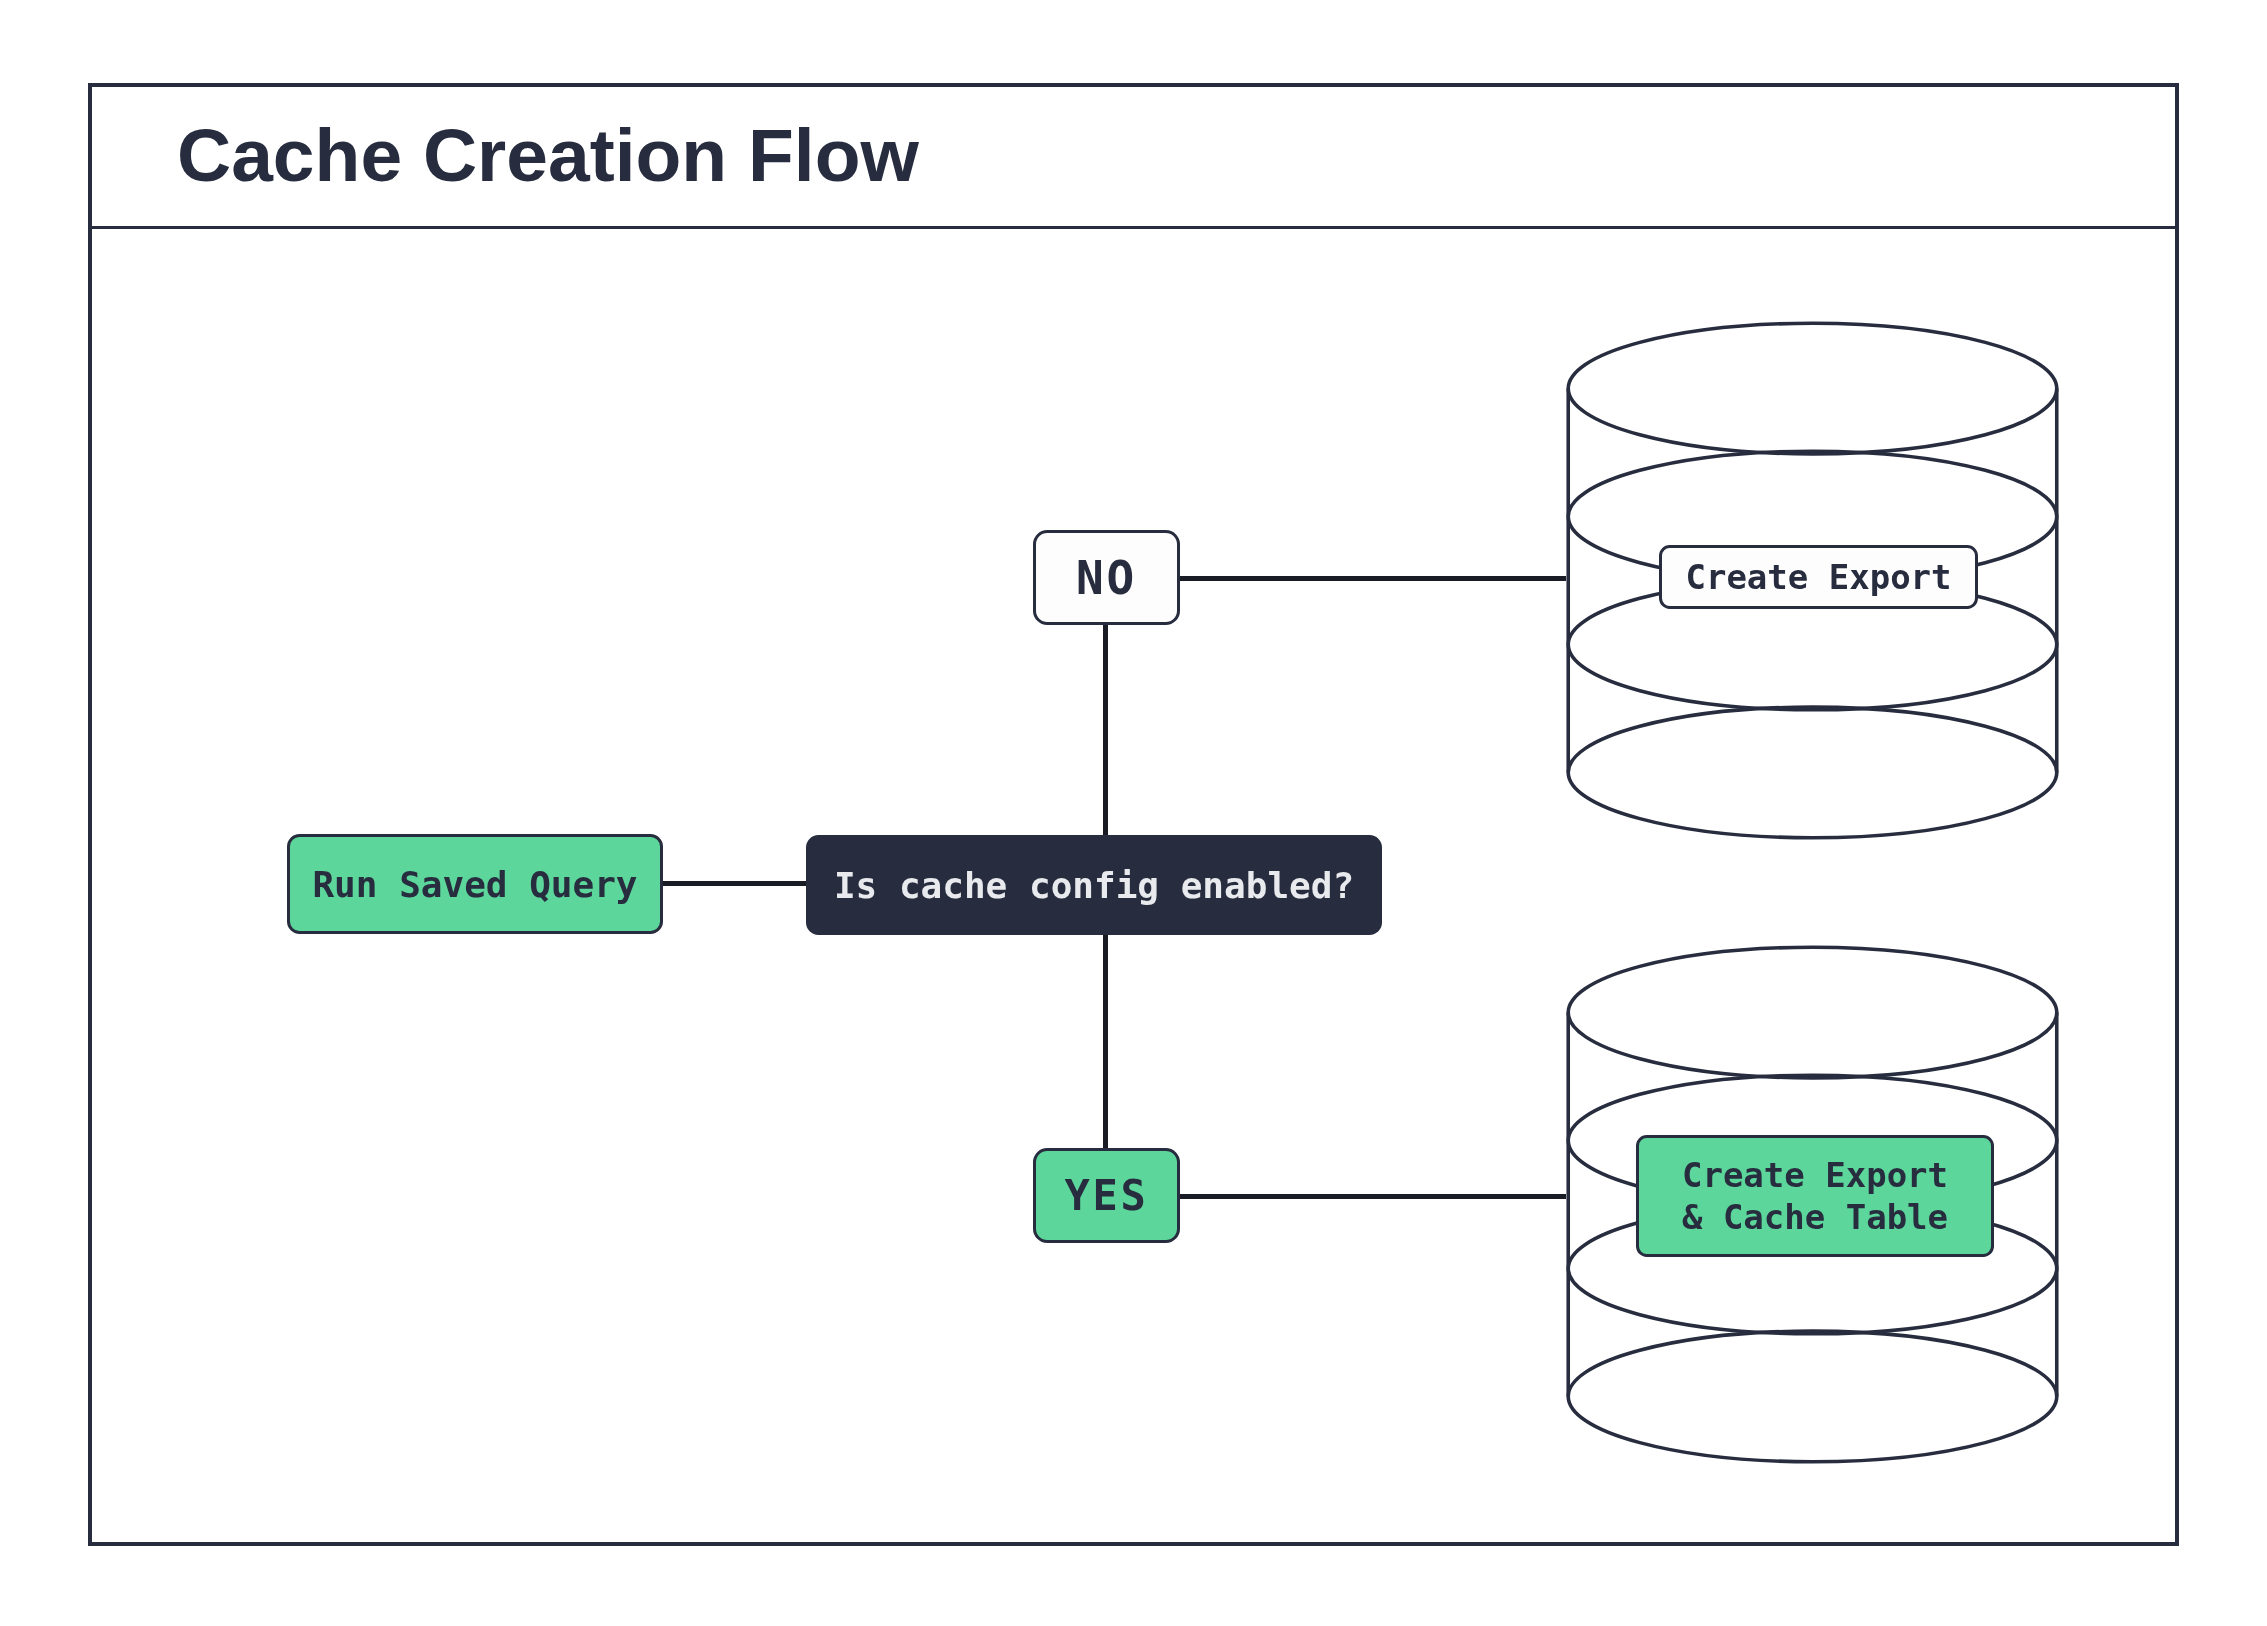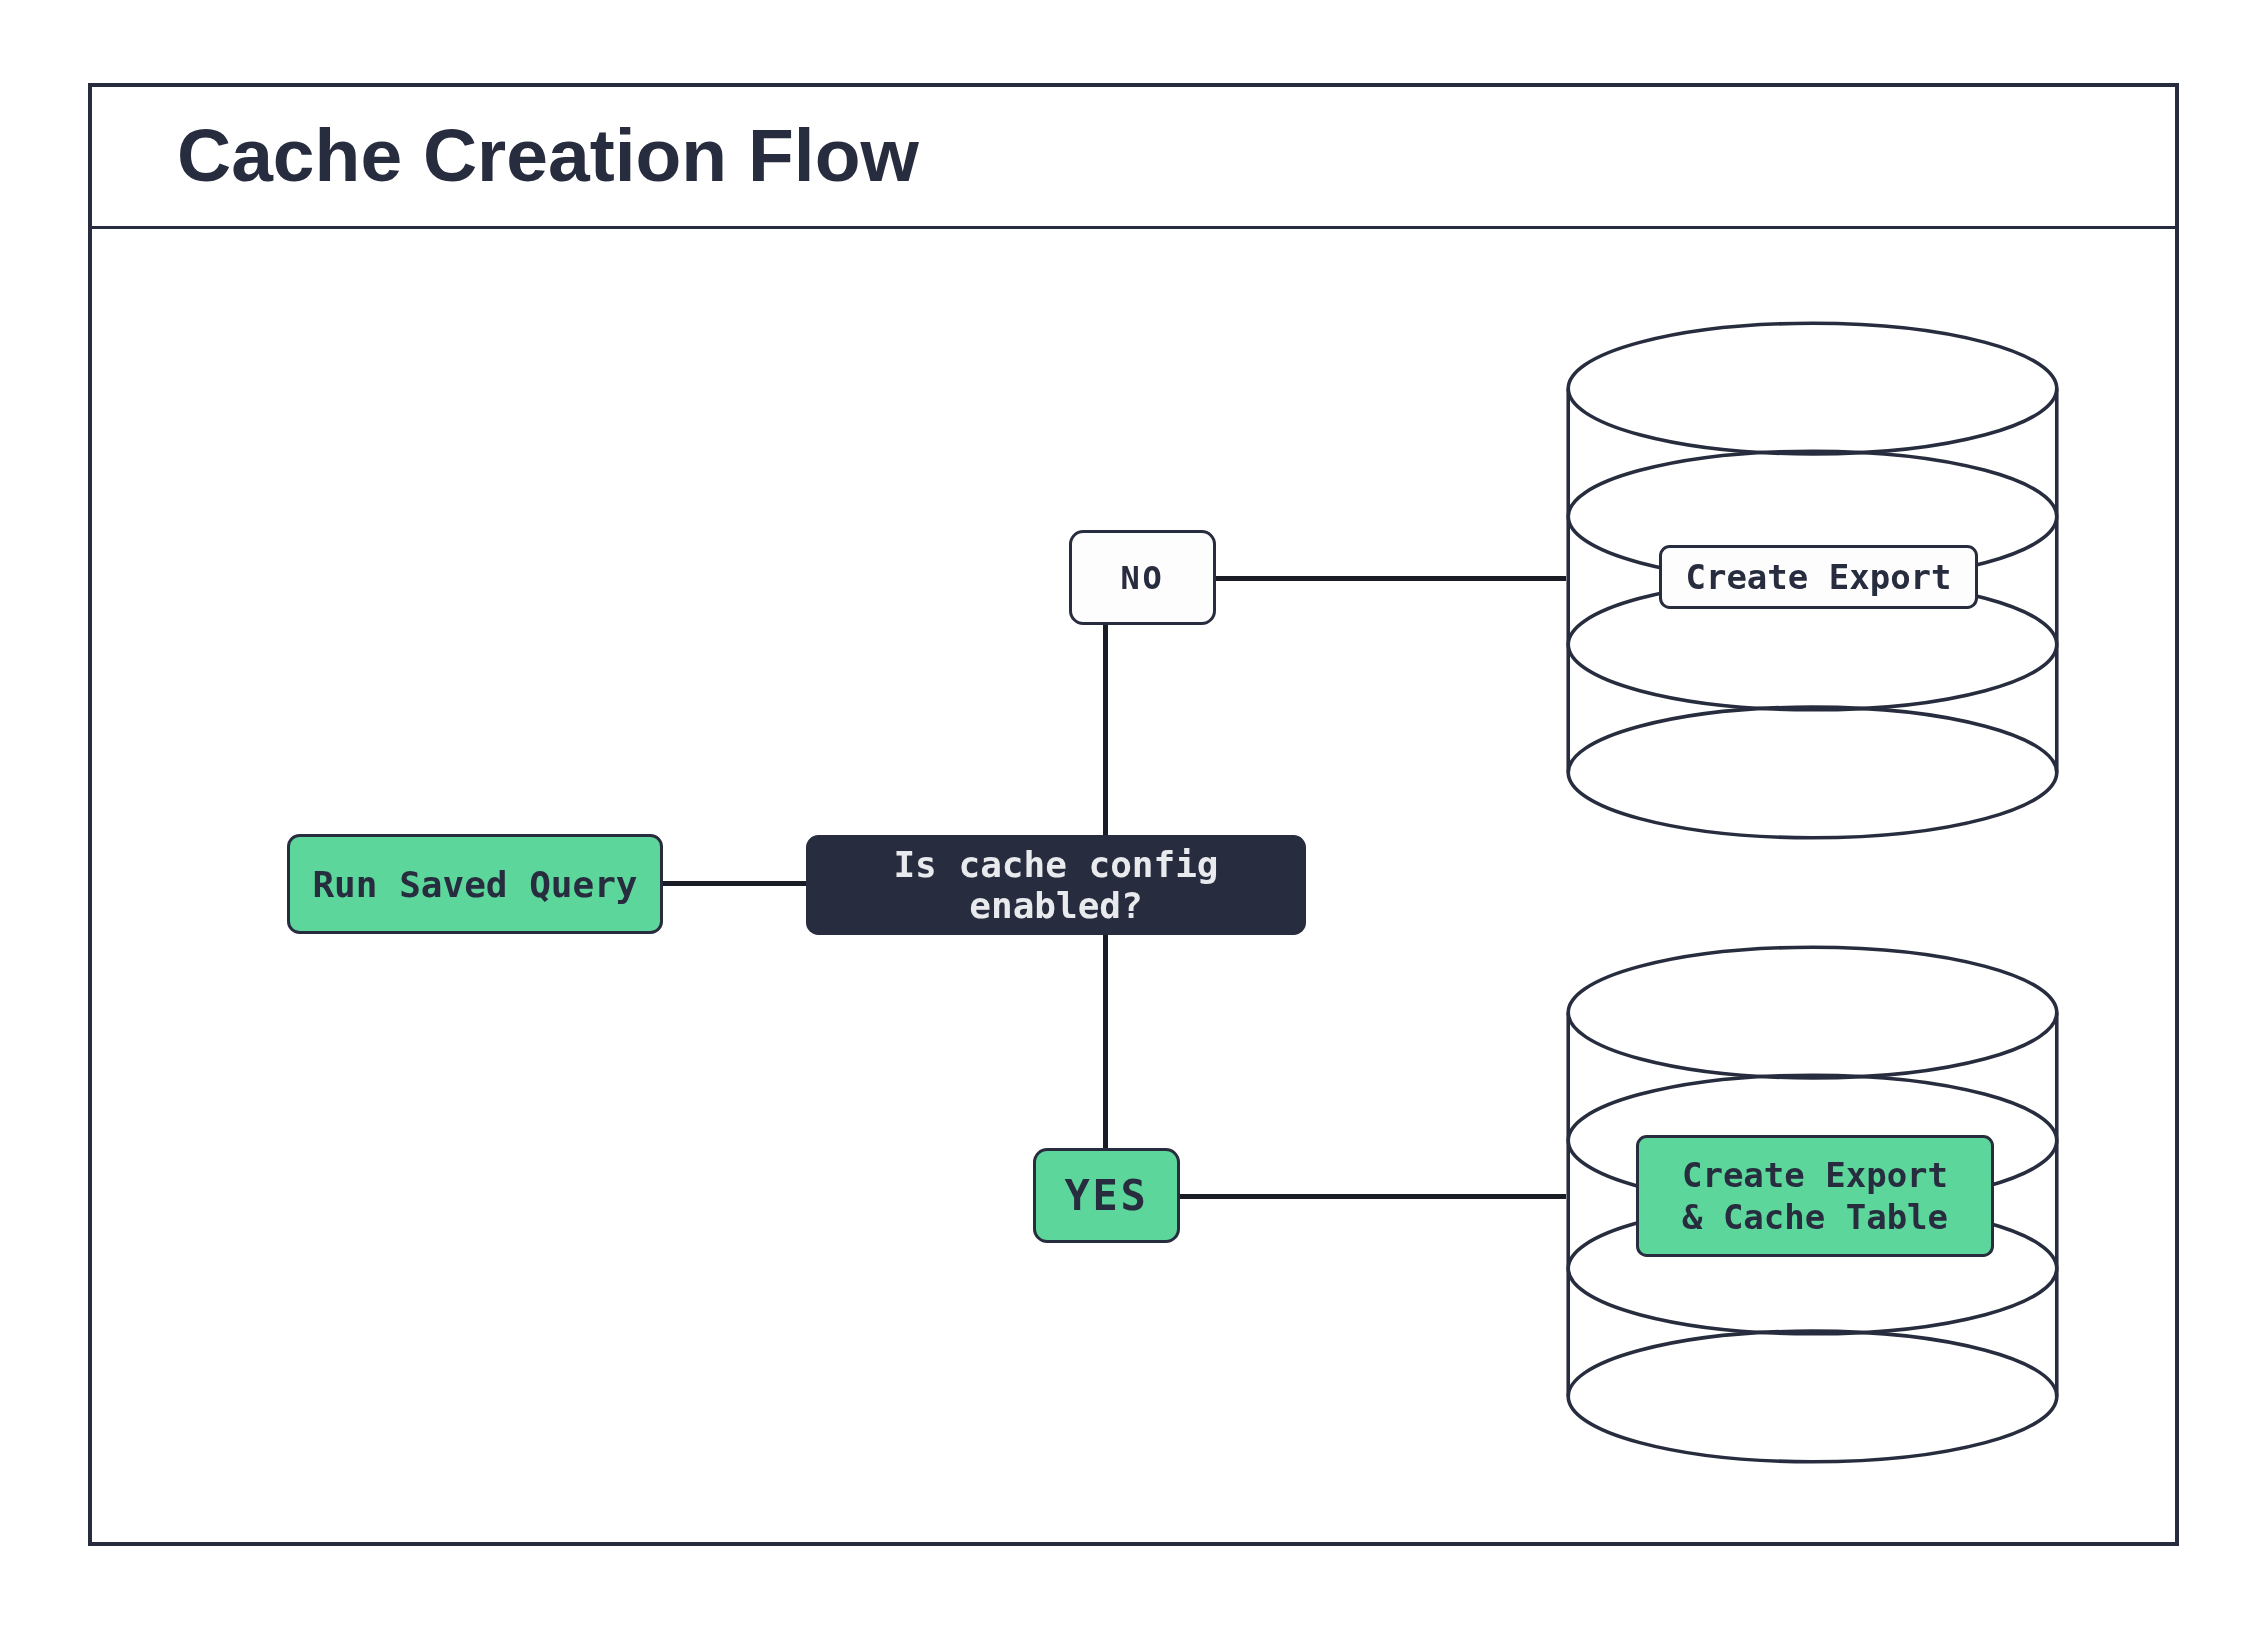--- a/index.html
+++ b/index.html
@@ -66,22 +66,22 @@
   }
   .node.white {
     background: #fdfdfd;
     border: 3.6px solid var(--ink, #272d3e);
   }
   .node.dark {
     background: var(--ink, #272d3e);
     color: var(--light_text, #e8eaed);
   }
   #node-run      { left: 287px;  top: 834px;  width: 376px; height: 100px; font-size: 36px; }
-  #node-decision { left: 806px;  top: 835px;  width: 500px; height: 100px; font-size: 36px; }
-  #node-no       { left: 1033px; top: 530px;  width: 147px; height: 95px; font-size: 32px; letter-spacing: 2.7px; border-radius: 14.3px; margin-left: 36px; }
+  #node-decision { left: 806px;  top: 835px;  width: 576px; height: 100px; font-size: 36px; }
+  #node-no       { left: 1033px; top: 530px;  width: 147px; height: 95px; font-size: 46px; letter-spacing: 2.7px; border-radius: 14.3px; }
   #node-yes      { left: 1033px; top: 1148px; width: 147px; height: 95px; font-size: 42px; letter-spacing: 2.7px; border-radius: 14.3px; }
   #label-export  { left: 1659px; top: 545px;  width: 319px; height: 64px;  font-size: 34px; border-radius: 10.7px; }
   #label-export-cache {
     left: 1636px; top: 1135px; width: 358px; height: 122px;
     font-size: 34px; line-height: 1.25; border-radius: 10.7px;
     white-space: pre-line;
   }
   #conn-run-decision  { left: 663px;  top: 881px;  width: 143px; height: 4.5px; }
   #conn-no-decision   { left: 1103px; top: 625px;  width: 4.5px;   height: 210px; }
   #conn-decision-yes  { left: 1103px; top: 935px; width: 4.5px;   height: 213px; }

